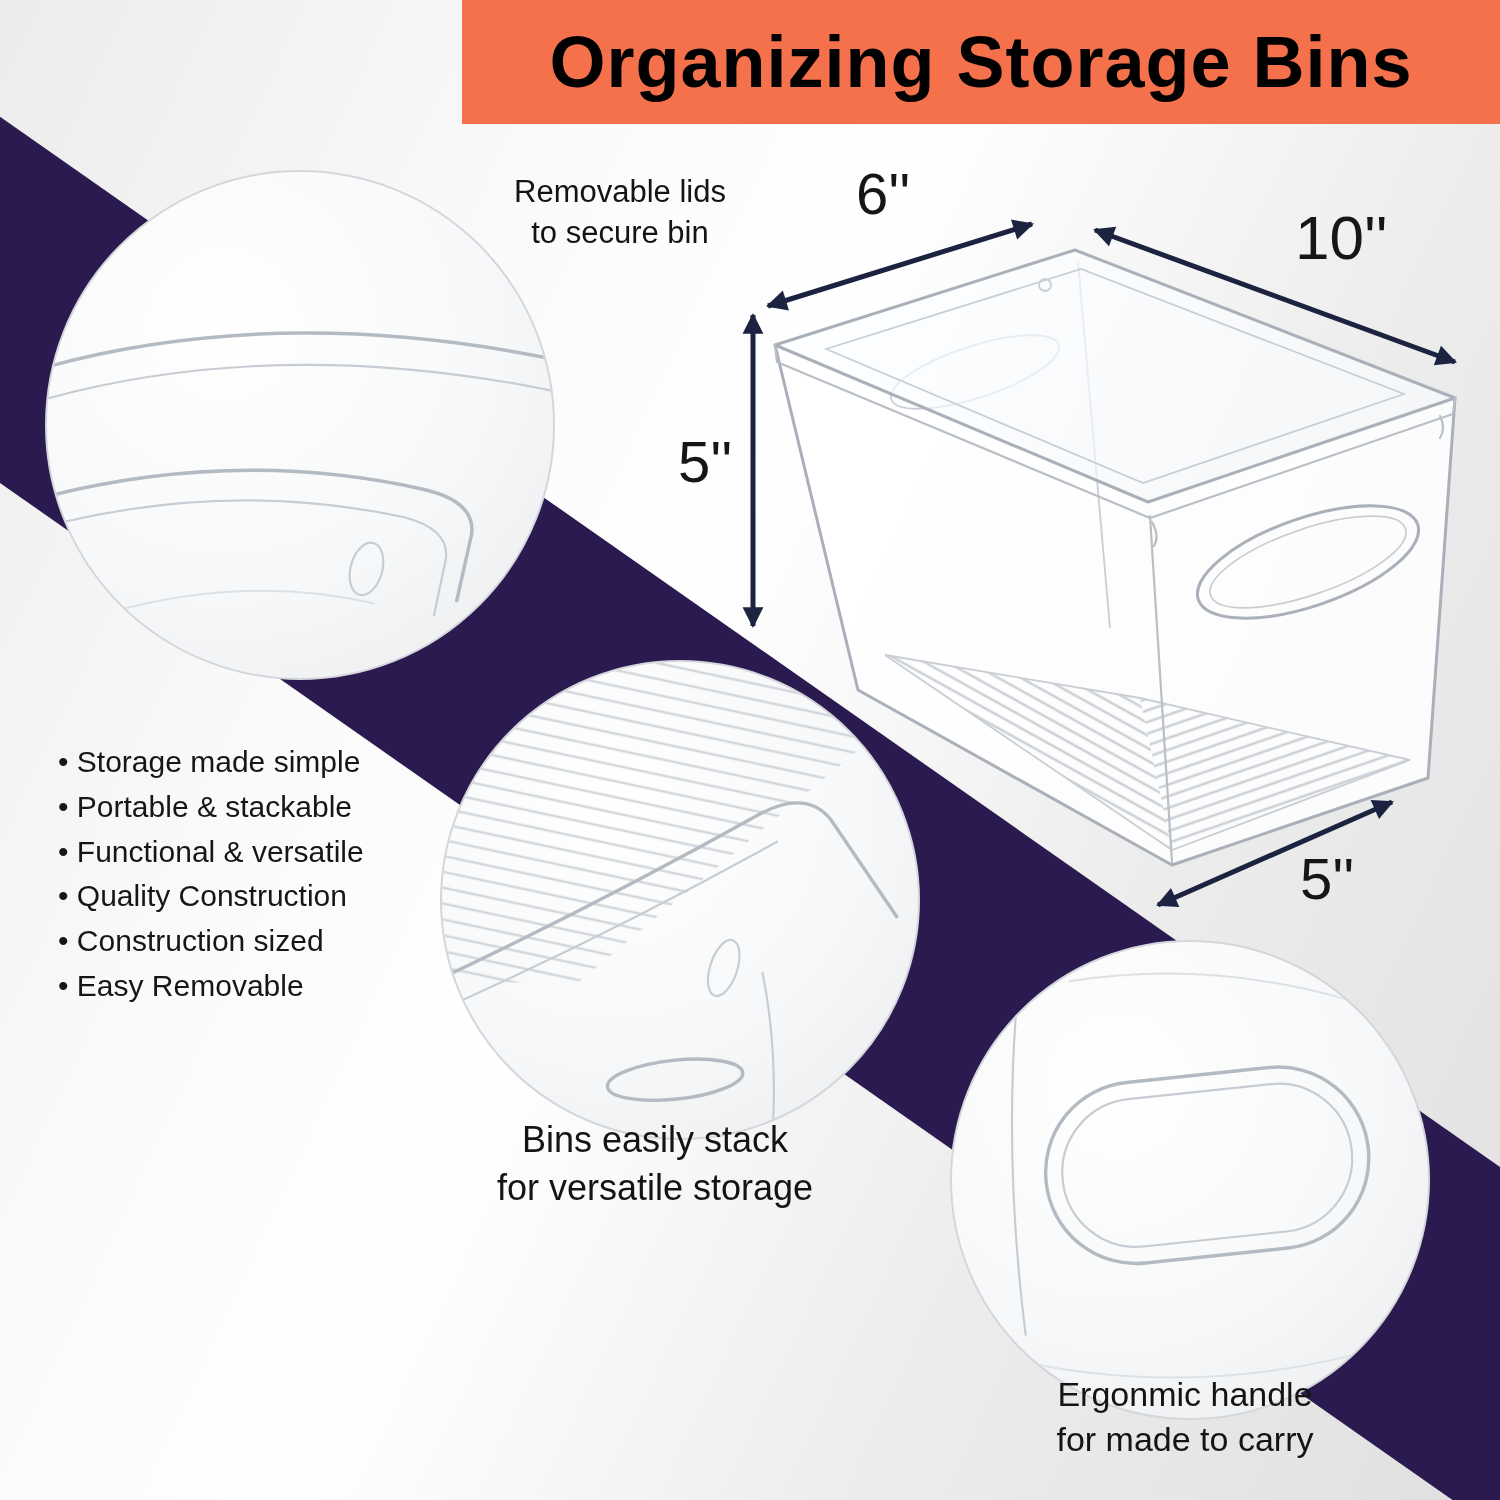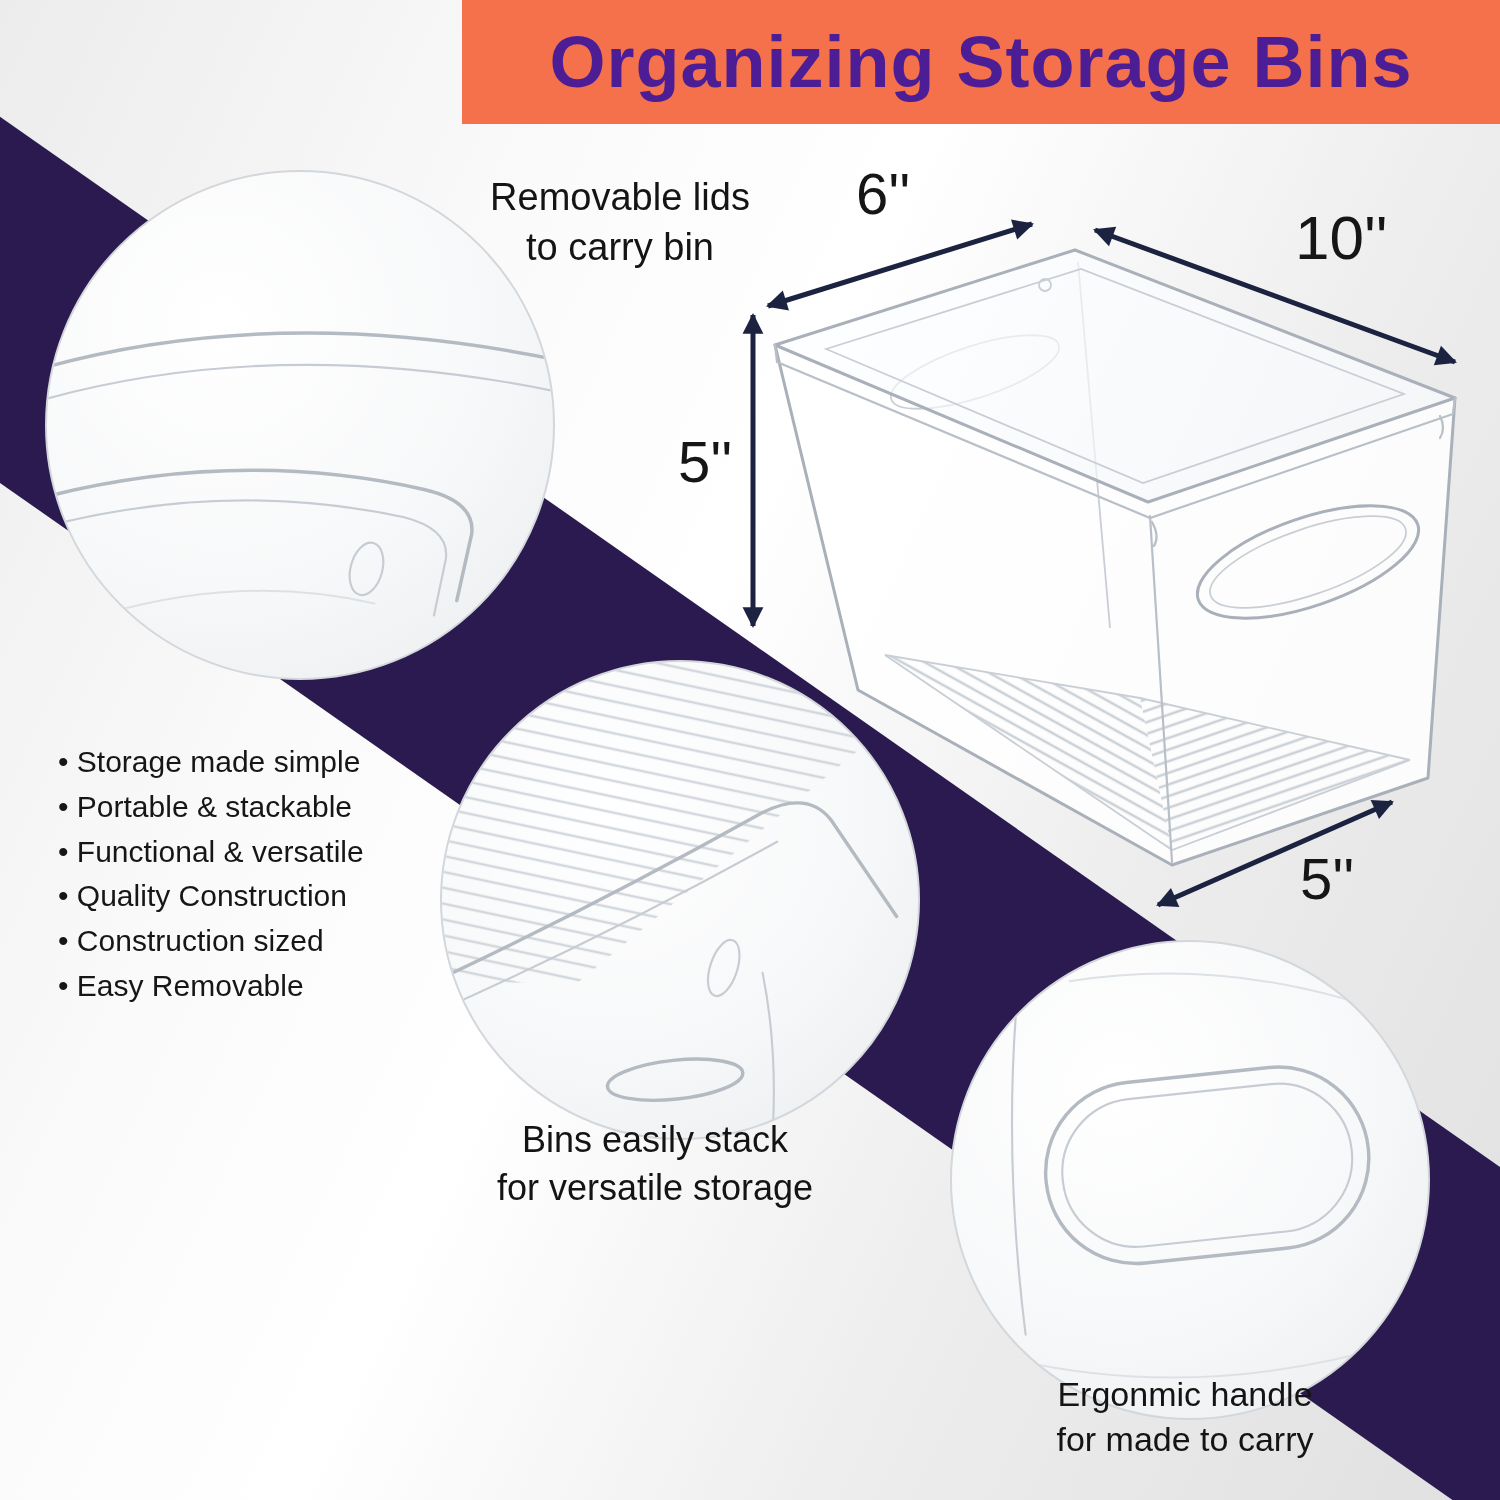--- a/index.html
+++ b/index.html
@@ -10,42 +10,42 @@
   }
   .stripe{
     position:absolute; left:-550px; top:675px; width:2600px; height:300px;
     background: var(--stripe,#2B1A4F); transform: rotate(35deg); z-index:1;
   }
   .header{
     position:absolute; left:462px; top:0; width:1038px; height:124px;
     background: var(--header-bg,#F4714C);
     display:flex; align-items:center; justify-content:center; z-index:6;
   }
-  .header h1{margin:0; color:#4c1d95; font-size:72px; font-weight:700; letter-spacing:1px; white-space:nowrap;}
+  .header h1{margin:0; color:#000000; font-size:72px; font-weight:700; letter-spacing:1px; white-space:nowrap;}
 
   .product-svg{position:absolute; left:640px; top:150px; width:860px; height:800px; z-index:2;}
 
   .dim{position:absolute; color:var(--text,#161616); font-size:58px; z-index:4; white-space:nowrap;}
   .dim-6{left:856px; top:160px;}
   .dim-10{left:1295px; top:202px; font-size:62px;text-align:center;}
   .dim-5l{left:678px; top:428px;}
   .dim-5b{left:1300px; top:845px;}
 
   .callout-circle{
     position:absolute; border-radius:50%; overflow:hidden; z-index:3;
     background: radial-gradient(circle at 35% 30%, #ffffff 0%, #f7f8f9 55%, #e9ebee 100%);
     border:2px solid #d3d7db; box-sizing:border-box;
   }
   .circle-lid{left:45px; top:170px; width:510px; height:510px;}
   .circle-stack{left:440px; top:660px; width:480px; height:480px;}
   .circle-handle{left:950px; top:940px; width:480px; height:480px;}
   .callout-circle svg{width:100%; height:100%; display:block;}
 
   .caption{position:absolute; text-align:center; color:#141414; z-index:4; line-height:1.32;}
-  .caption-lid{left:440px; top:172px; width:360px; font-size:38px;}
+  .caption-lid{left:440px; top:172px; width:360px; font-size:31px;}
   .caption-stack{left:405px; top:1116px; width:500px; font-size:36px;}
   .caption-handle{left:935px; top:1372px; width:500px; font-size:34px;}
 
   .features{
     position:absolute; left:42px; top:742px; width:362px; z-index:4;
     list-style:none; margin:0; padding:0;
   }
   .features li{
     font-size:30px; line-height:1.36; color:var(--text,#161616);
     padding-left:44px; text-indent:-28px; margin-bottom:4px;
@@ -129,21 +129,21 @@
       <path d="M -30 205 Q 230 125 540 195" class="c-strong"></path>
       <path d="M -30 237 Q 230 157 540 227" class="c-thin"></path>
       <path d="M -30 335 Q 180 275 380 320 Q 432 332 428 365 L 413 432" class="c-strong"></path>
       <path d="M -30 365 Q 170 307 360 348 Q 406 360 402 390 L 390 447" class="c-thin"></path>
       <ellipse cx="322" cy="400" rx="16" ry="27" transform="rotate(15 322 400)" class="c-thin"></ellipse>
       <path d="M 60 445 Q 200 405 330 435" class="c-faint"></path>
     </svg>
   </div>
   <div class="caption caption-lid">
     <div>Removable lids</div>
-    <div>to carry bin</div>
+    <div>to secure bin</div>
   </div>
 
   <div class="callout-circle circle-stack">
     <svg viewBox="0 0 490 490">
       <defs>
         <pattern id="cribs" patternUnits="userSpaceOnUse" width="18" height="16" patternTransform="rotate(12)">
           <line x1="0" y1="3" x2="18" y2="3" class="rib-line"></line>
         </pattern>
       </defs>
       <polygon points="0,0 490,0 490,40 140,330 0,330" fill="url(#cribs)" opacity="0.85"></polygon>

